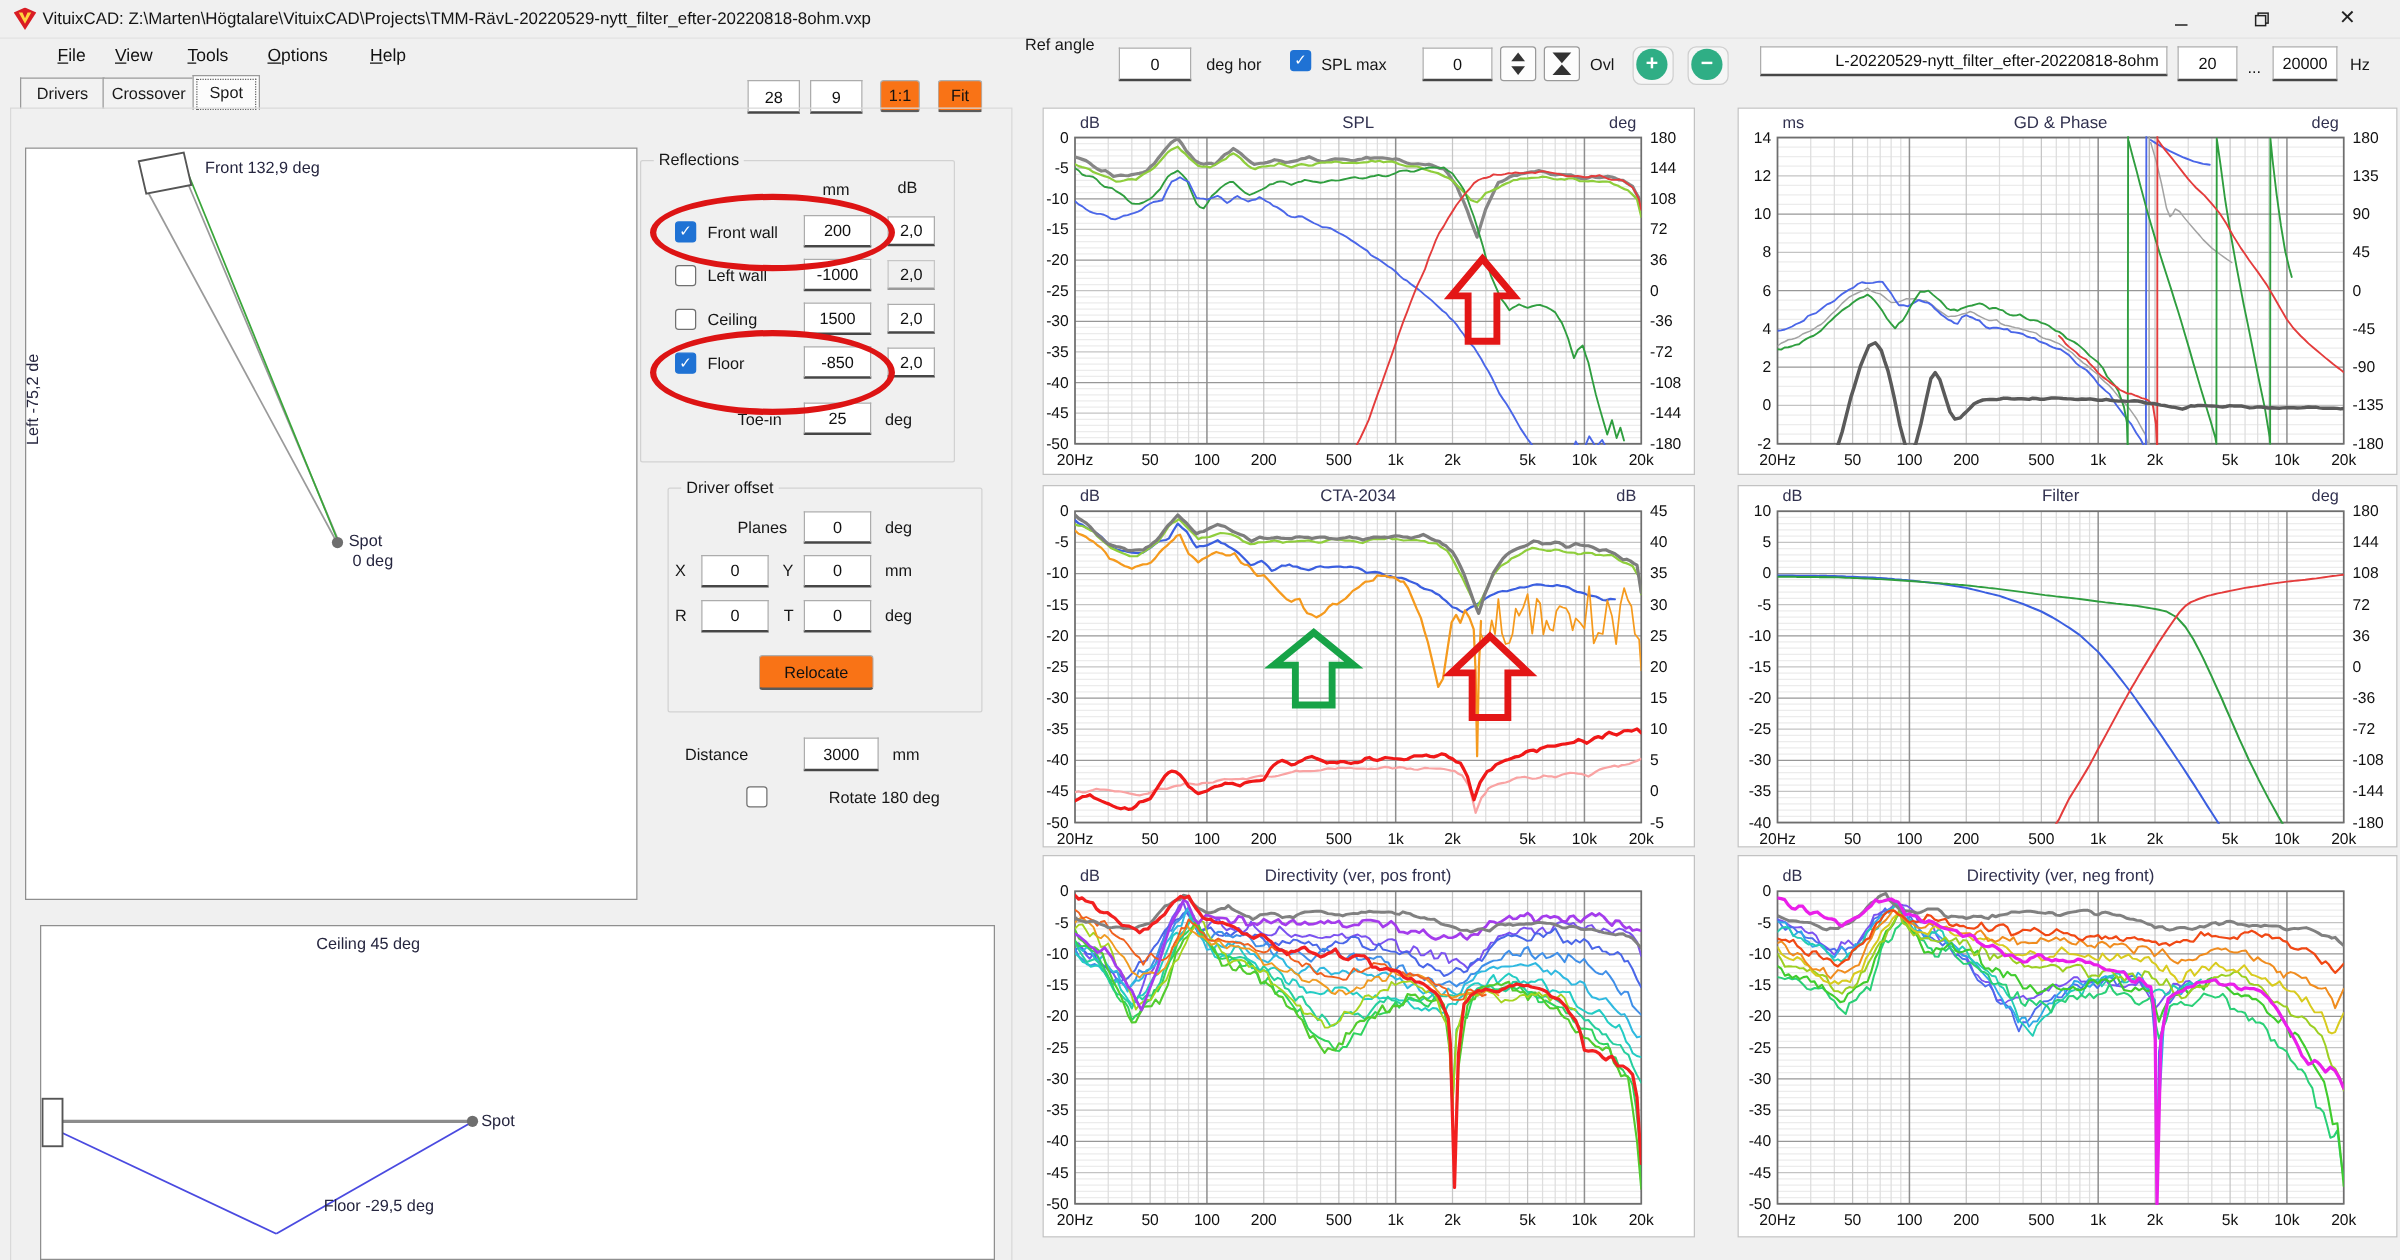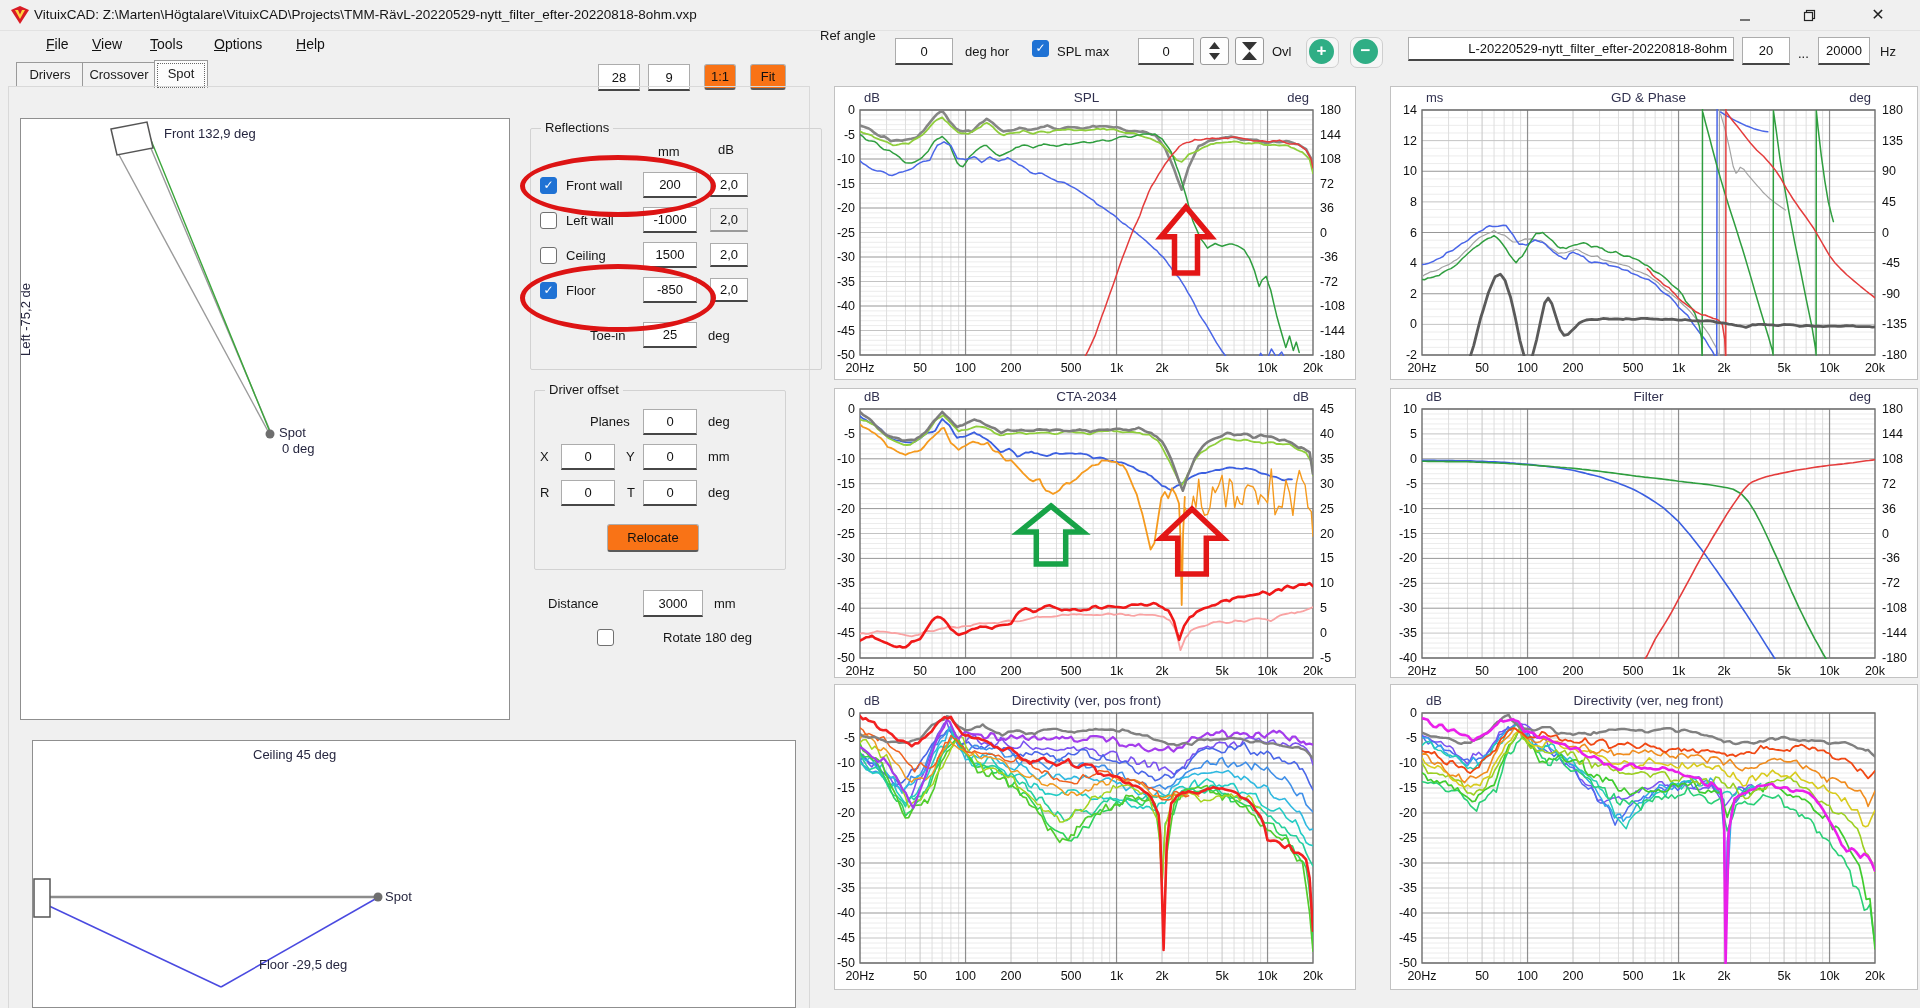--- a/index.html
+++ b/index.html
@@ -128,21 +128,21 @@
       <line x1="14" y1="164" x2="188" y2="246" stroke="#4a4ae0" stroke-width="1.5"></line>
       <line x1="188" y1="246" x2="344" y2="157" stroke="#4a4ae0" stroke-width="1.5"></line>
       <rect x="1" y="138" width="16" height="38" fill="#fff" stroke="#555" stroke-width="1.5"></rect>
       <circle cx="345" cy="156" r="4.5" fill="#6e6e6e"></circle>
     </svg>
     <span class="lbl" style="left:220px;top:6px;color:#26263f;">Ceiling 45 deg</span>
     <span class="lbl" style="left:226px;top:216px;color:#26263f;">Floor -29,5 deg</span>
     <span class="lbl" style="left:352px;top:148px;color:#26263f;">Spot</span>
   </div>
 
-  <div class="group" style="left:530px;top:128px;width:250px;height:240px;padding-left:40px;">
+  <div class="group" style="left:512px;top:128px;width:250px;height:240px;">
     <span class="gtitle">Reflections</span>
   </div>
   <span class="lbl" style="left:658px;top:144px;">mm</span>
   <span class="lbl" style="left:718px;top:142px;">dB</span>
 
   <div class="cb on" style="left:540px;top:177px;">✓</div>
   <span class="lbl" style="left:566px;top:178px;">Front wall</span>
   <input class="fld" style="left: 643px; top: 172px; width: 54px; height: 26px;" value="200">
   <input class="fld" style="left: 710px; top: 173px; width: 38px; height: 24px;" value="2,0">
 

